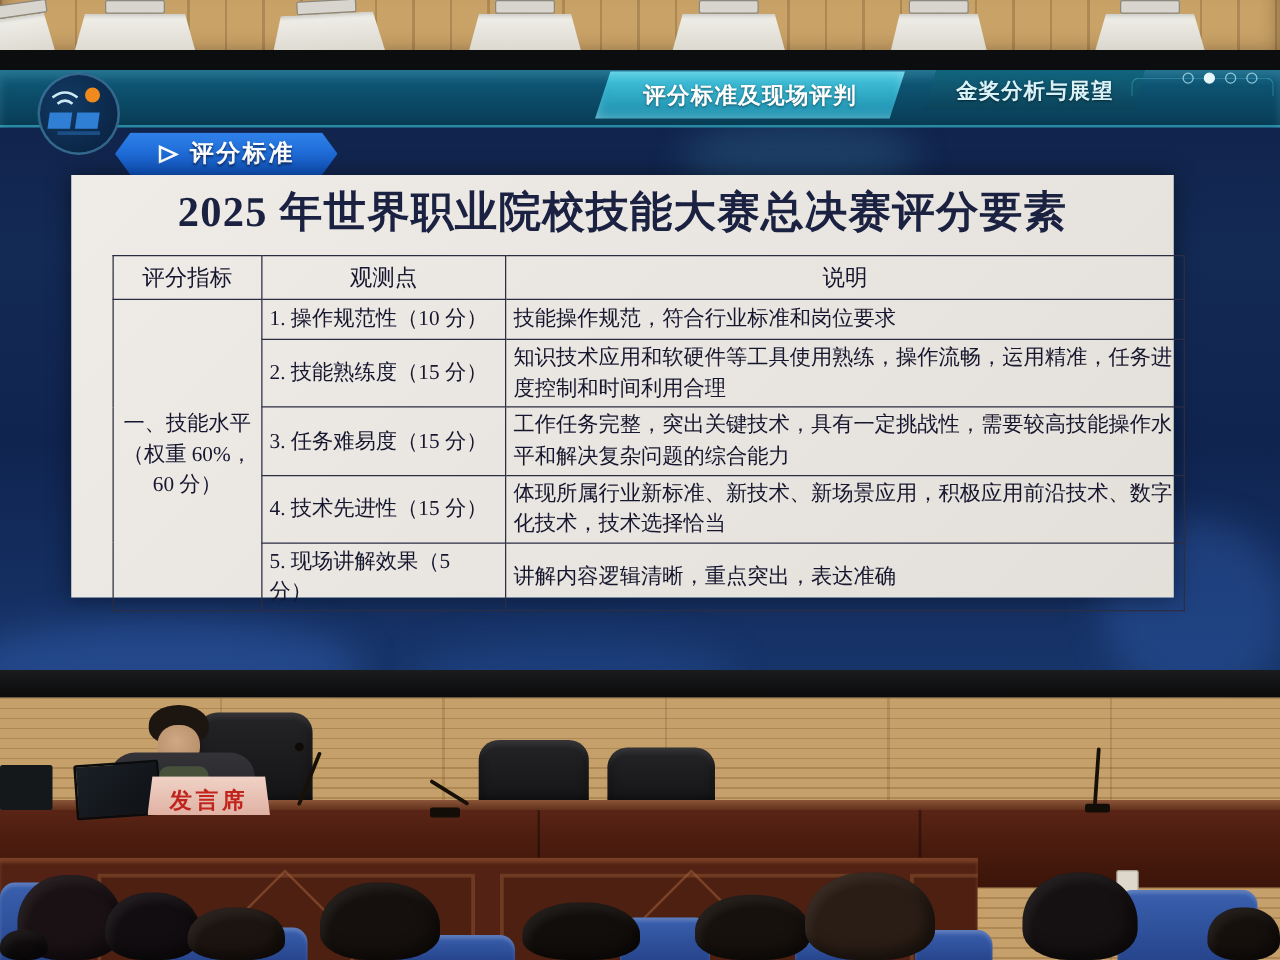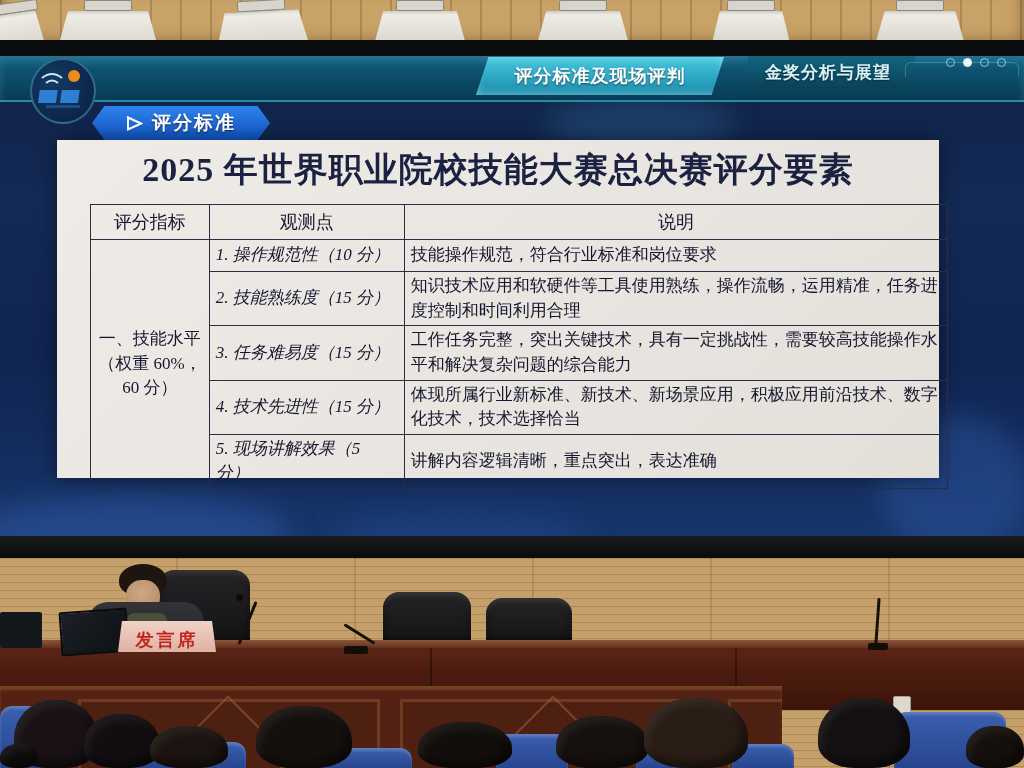--- a/index.html
+++ b/index.html
@@ -60,21 +60,21 @@
     box-shadow:0 0 18px rgba(0,0,0,.45);color:#14142e;}
   .slide-title{position:absolute;left:0;top:7px;width:100%;text-align:center;
     font-family:"Liberation Serif",serif;font-size:34px;font-weight:600;letter-spacing:1px;color:#1b2140;}
   .score-table{position:absolute;left:9px;top:64px;width:858px;border-collapse:collapse;table-layout:fixed;
     font-family:"Liberation Serif",serif;font-size:17px;color:#16162e;margin-left:24px;}
   .score-table td,.score-table th{border:1.6px solid #2c2c42;padding:2px 6px;vertical-align:middle;
     font-weight:normal;line-height:1.45;}
   .score-table th{font-size:18px;text-align:center;height:30px;}
   .col-cat{width:118px;} .col-point{width:194px;} .col-desc{width:540px;}
   .cat-cell{text-align:center;white-space:pre-line;line-height:1.7;font-size:17px;}
-  .point-cell{padding-left:10px;font-style:italic;}
+  .point-cell{padding-left:10px;}
   .row-1{height:32px;} .row-2{height:49px;} .row-3{height:50px;} .row-4{height:49px;} .row-5{height:26px;}
 
   
   .footnote{left:56px;top:428px;width:900px;color:#f31414;font-size:26px;font-weight:bold;
     letter-spacing:1px;white-space:nowrap;text-shadow:0 0 7px rgba(255,30,30,.55);}
 
   
   .wall{left:0;top:558px;width:1024px;height:210px;
     background:#c6a06a repeating-linear-gradient(180deg,rgba(110,75,30,.28) 0 1.5px,transparent 1.5px 8px);}
   .wall-seams{left:0;top:558px;width:1024px;height:210px;

